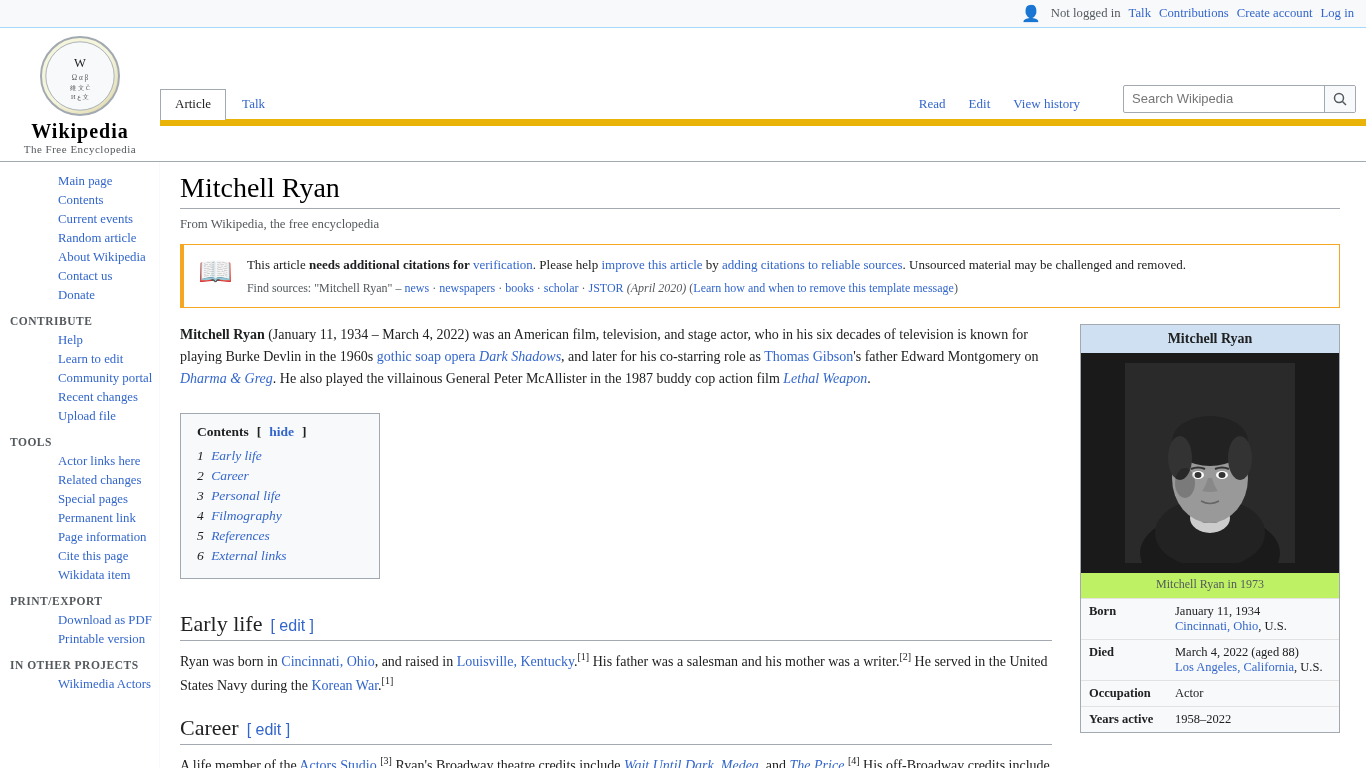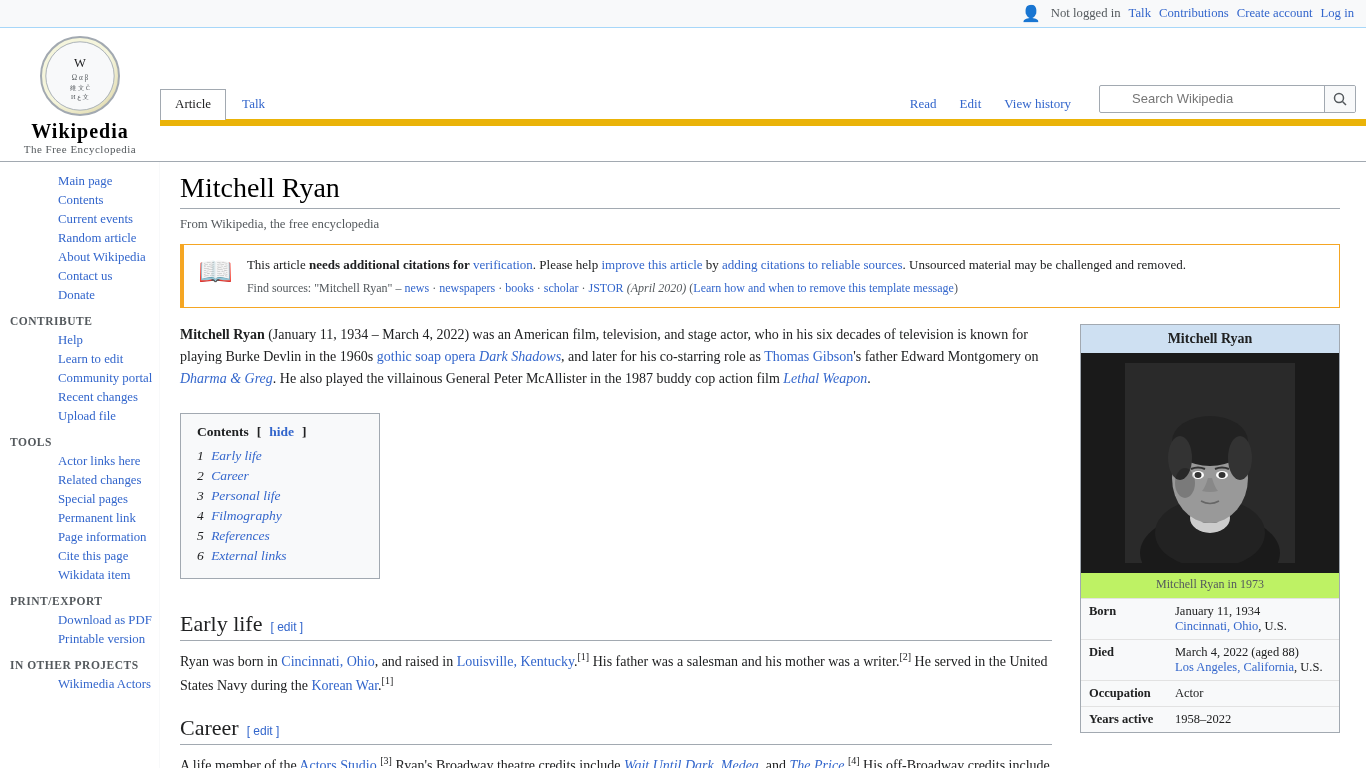--- a/index.html
+++ b/index.html
@@ -262,21 +262,21 @@
       font-size: 22px;
       font-weight: normal;
       border-bottom: 1px solid #a2a9b1;
       margin: 18px 0 8px 0;
       padding-bottom: 3px;
       display: flex;
       align-items: baseline;
       gap: 8px;
     }
     .edit-link {
-      font-size: 12px;
+      font-size: 16px;
       color: #3366cc;
       font-family: sans-serif;
     }
 
     
     #contents-box {
       border: 1px solid #a2a9b1;
       background: #f8f9fa;
       display: inline-block;
       padding: 10px 16px 12px 16px;
@@ -329,28 +329,28 @@
   </div>
 
   <div id="nav-tabs-area">
     <div style="display:flex; align-items:flex-end; justify-content:space-between; border-bottom:7px solid #eab308;">
 
       <div id="content-tabs">
         <div class="tab-item active">Article</div>
         <div class="tab-item">Talk</div>
       </div>
 
-      <div style="display:flex; align-items:flex-end; gap:1px;justify-content:space-between;">
+      <div style="display:flex; align-items:flex-end; gap:16px;justify-content:space-between;">
         <div id="view-action-tabs">
           <div class="action-tab">Read</div>
           <div class="action-tab">Edit</div>
           <div class="action-tab">View history</div>
         </div>
         <div id="search-form">
-          <input id="search-input" type="text" style="border: none; outline: none; padding: 0 8px; font-size: 13px; width: 200px; color: rgb(84, 89, 93); margin-left: 24px;" placeholder="Search Wikipedia">
+          <input id="search-input" type="text" style="border: none; outline: none; padding: 0 8px; font-size: 13px; width: 200px; color: rgb(84, 89, 93);" placeholder="Search Wikipedia">
           <button id="search-btn" style="background:#f8f9fa;border:none;border-left:1px solid #a2a9b1;cursor:pointer;padding:0 8px;height:100%;display:flex;align-items:center;">
             <svg width="14" height="14" viewBox="0 0 14 14">
               <circle cx="6" cy="6" r="4.5" fill="none" stroke="#54595d" stroke-width="1.5"></circle>
               <line x1="9.5" y1="9.5" x2="13" y2="13" stroke="#54595d" stroke-width="1.5"></line>
             </svg>
           </button>
         </div>
       </div>
     </div>
   </div>

